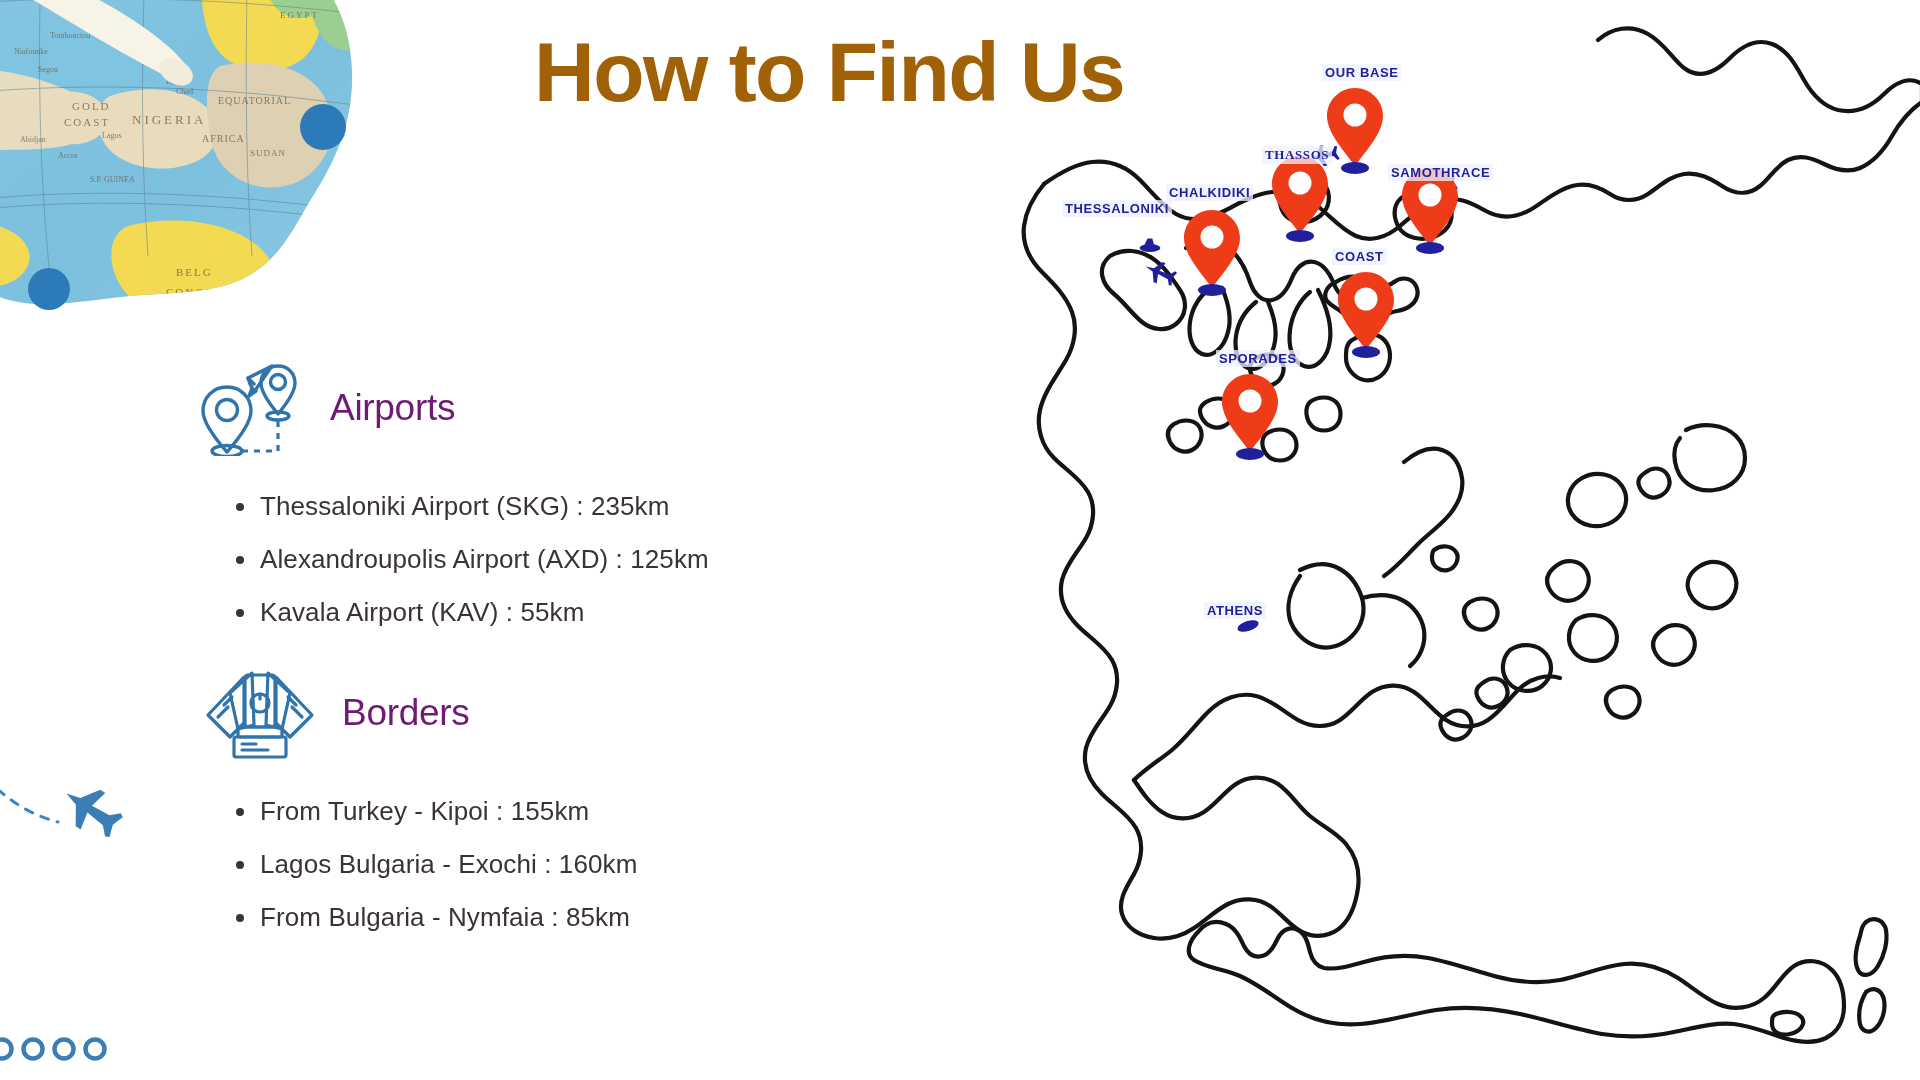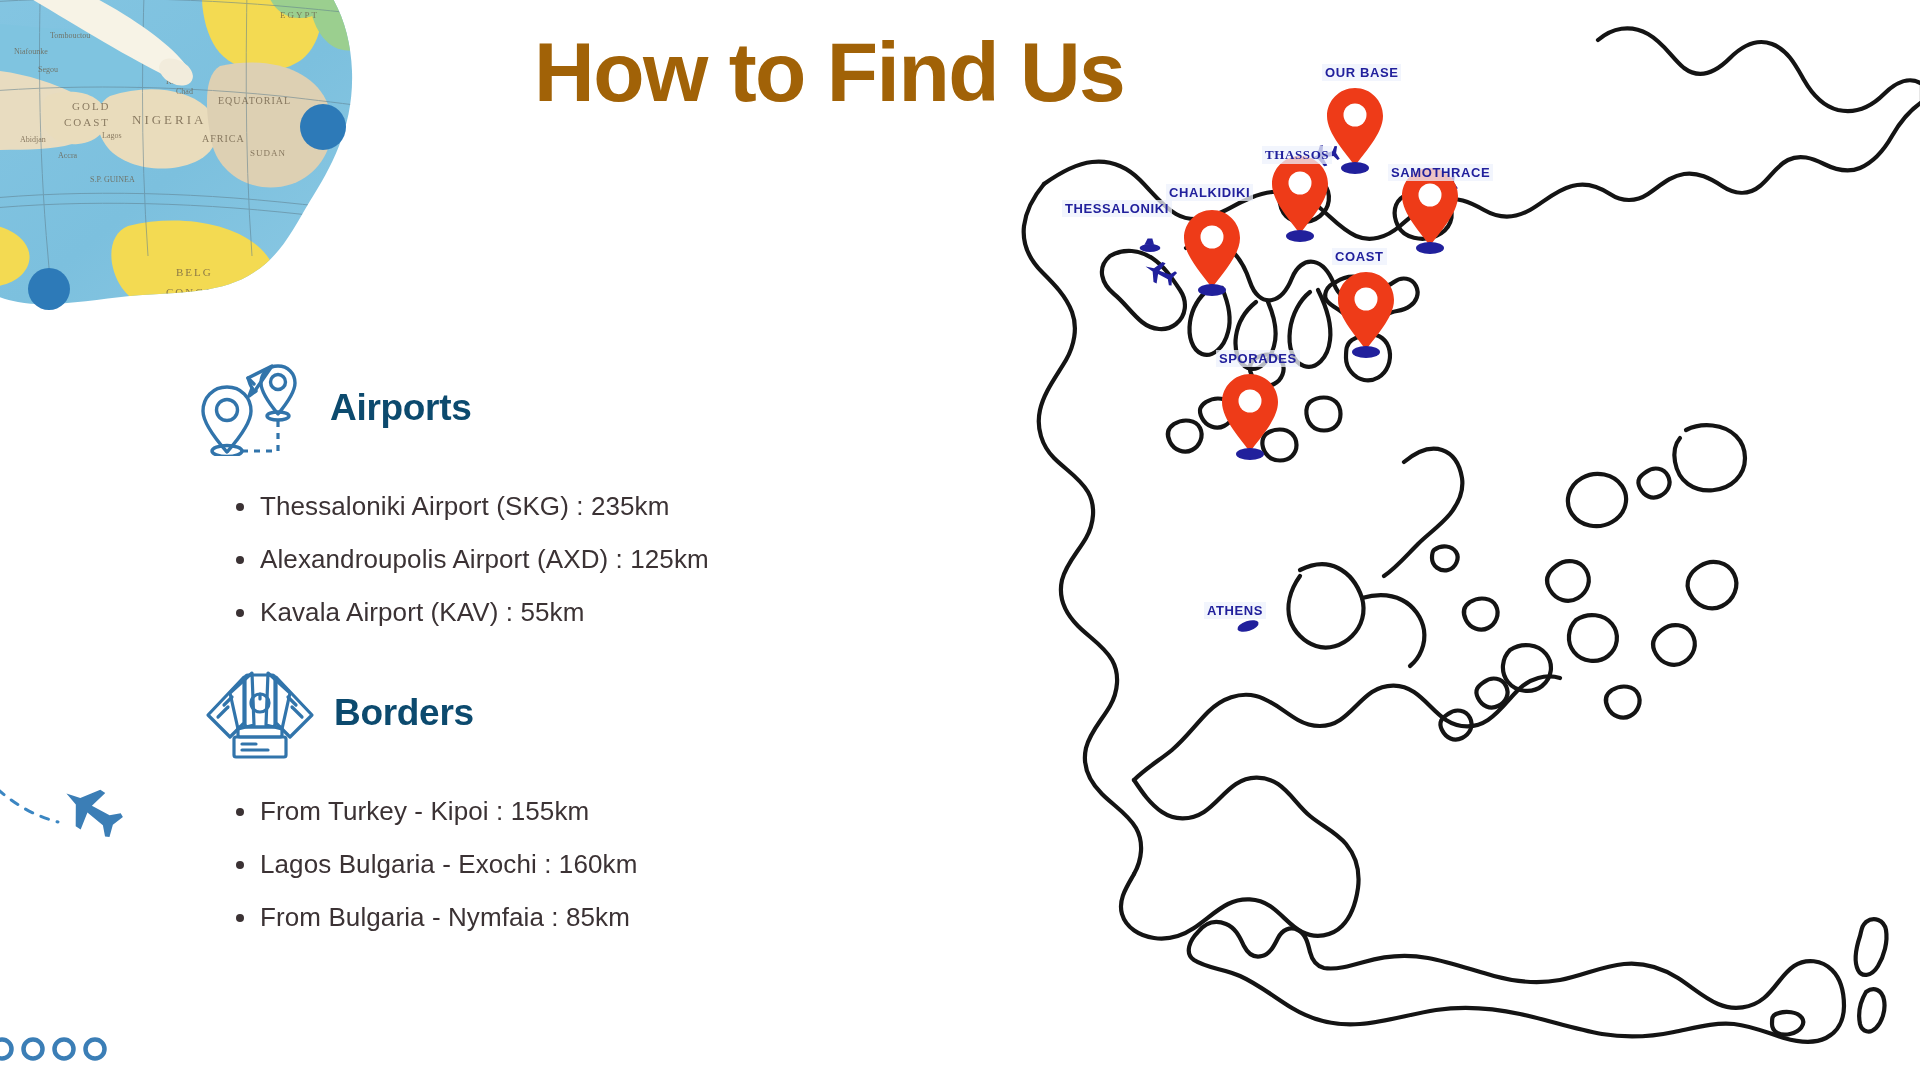--- a/index.html
+++ b/index.html
@@ -28,38 +28,38 @@
     font-size:84px;font-weight:bold;color:#a16207;
     letter-spacing:-1.5px;line-height:1.1;
     white-space:nowrap;
   }
 
   
   .section{position:absolute;}
   .sec-head{display:flex;align-items:center;gap:18px;height:96px;}
   .sec-icon{width:112px;height:96px;flex:0 0 112px;position:relative;}
   .sec-title{
-    font-size:37px;font-weight:bold;color:#0c4a6e;letter-spacing:-.3px;text-align:center;
+    font-size:37px;font-weight:normal;color:#701a75;letter-spacing:-.3px;text-align:center;
   }
   .bullets{margin:0;padding:0;list-style:none;}
   .bullets li{
     position:relative;padding-left:46px;
     font-size:26px;color:#3b3234;line-height:53px;
     white-space:nowrap;letter-spacing:.1px;
   }
   .bullets li::before{
     content:"";position:absolute;left:22px;top:23px;
     width:8px;height:8px;border-radius:50%;background:#3b3234;
   }
   #airports-section{left:200px;top:360px;}
   #airports-section .bullets{margin-top:24px;margin-left:14px;}
   #borders-section{left:200px;top:665px;}
   #borders-section .bullets{margin-top:24px;margin-left:14px;}
   #borders-section .sec-icon{width:120px;flex:0 0 120px;}
-  #borders-section .sec-head{gap:14px;}
+  #borders-section .sec-head{gap:22px;}
 
   
   .plane-deco{position:absolute;left:-40px;top:700px;width:210px;height:180px;}
   .dots-deco{position:absolute;left:-4px;top:1032px;width:130px;height:34px;}
 
   
   .map-wrap{position:absolute;left:1000px;top:10px;width:920px;height:1070px;}
   .map-wrap svg{position:absolute;left:0;top:0;}
 
   .map-label{

